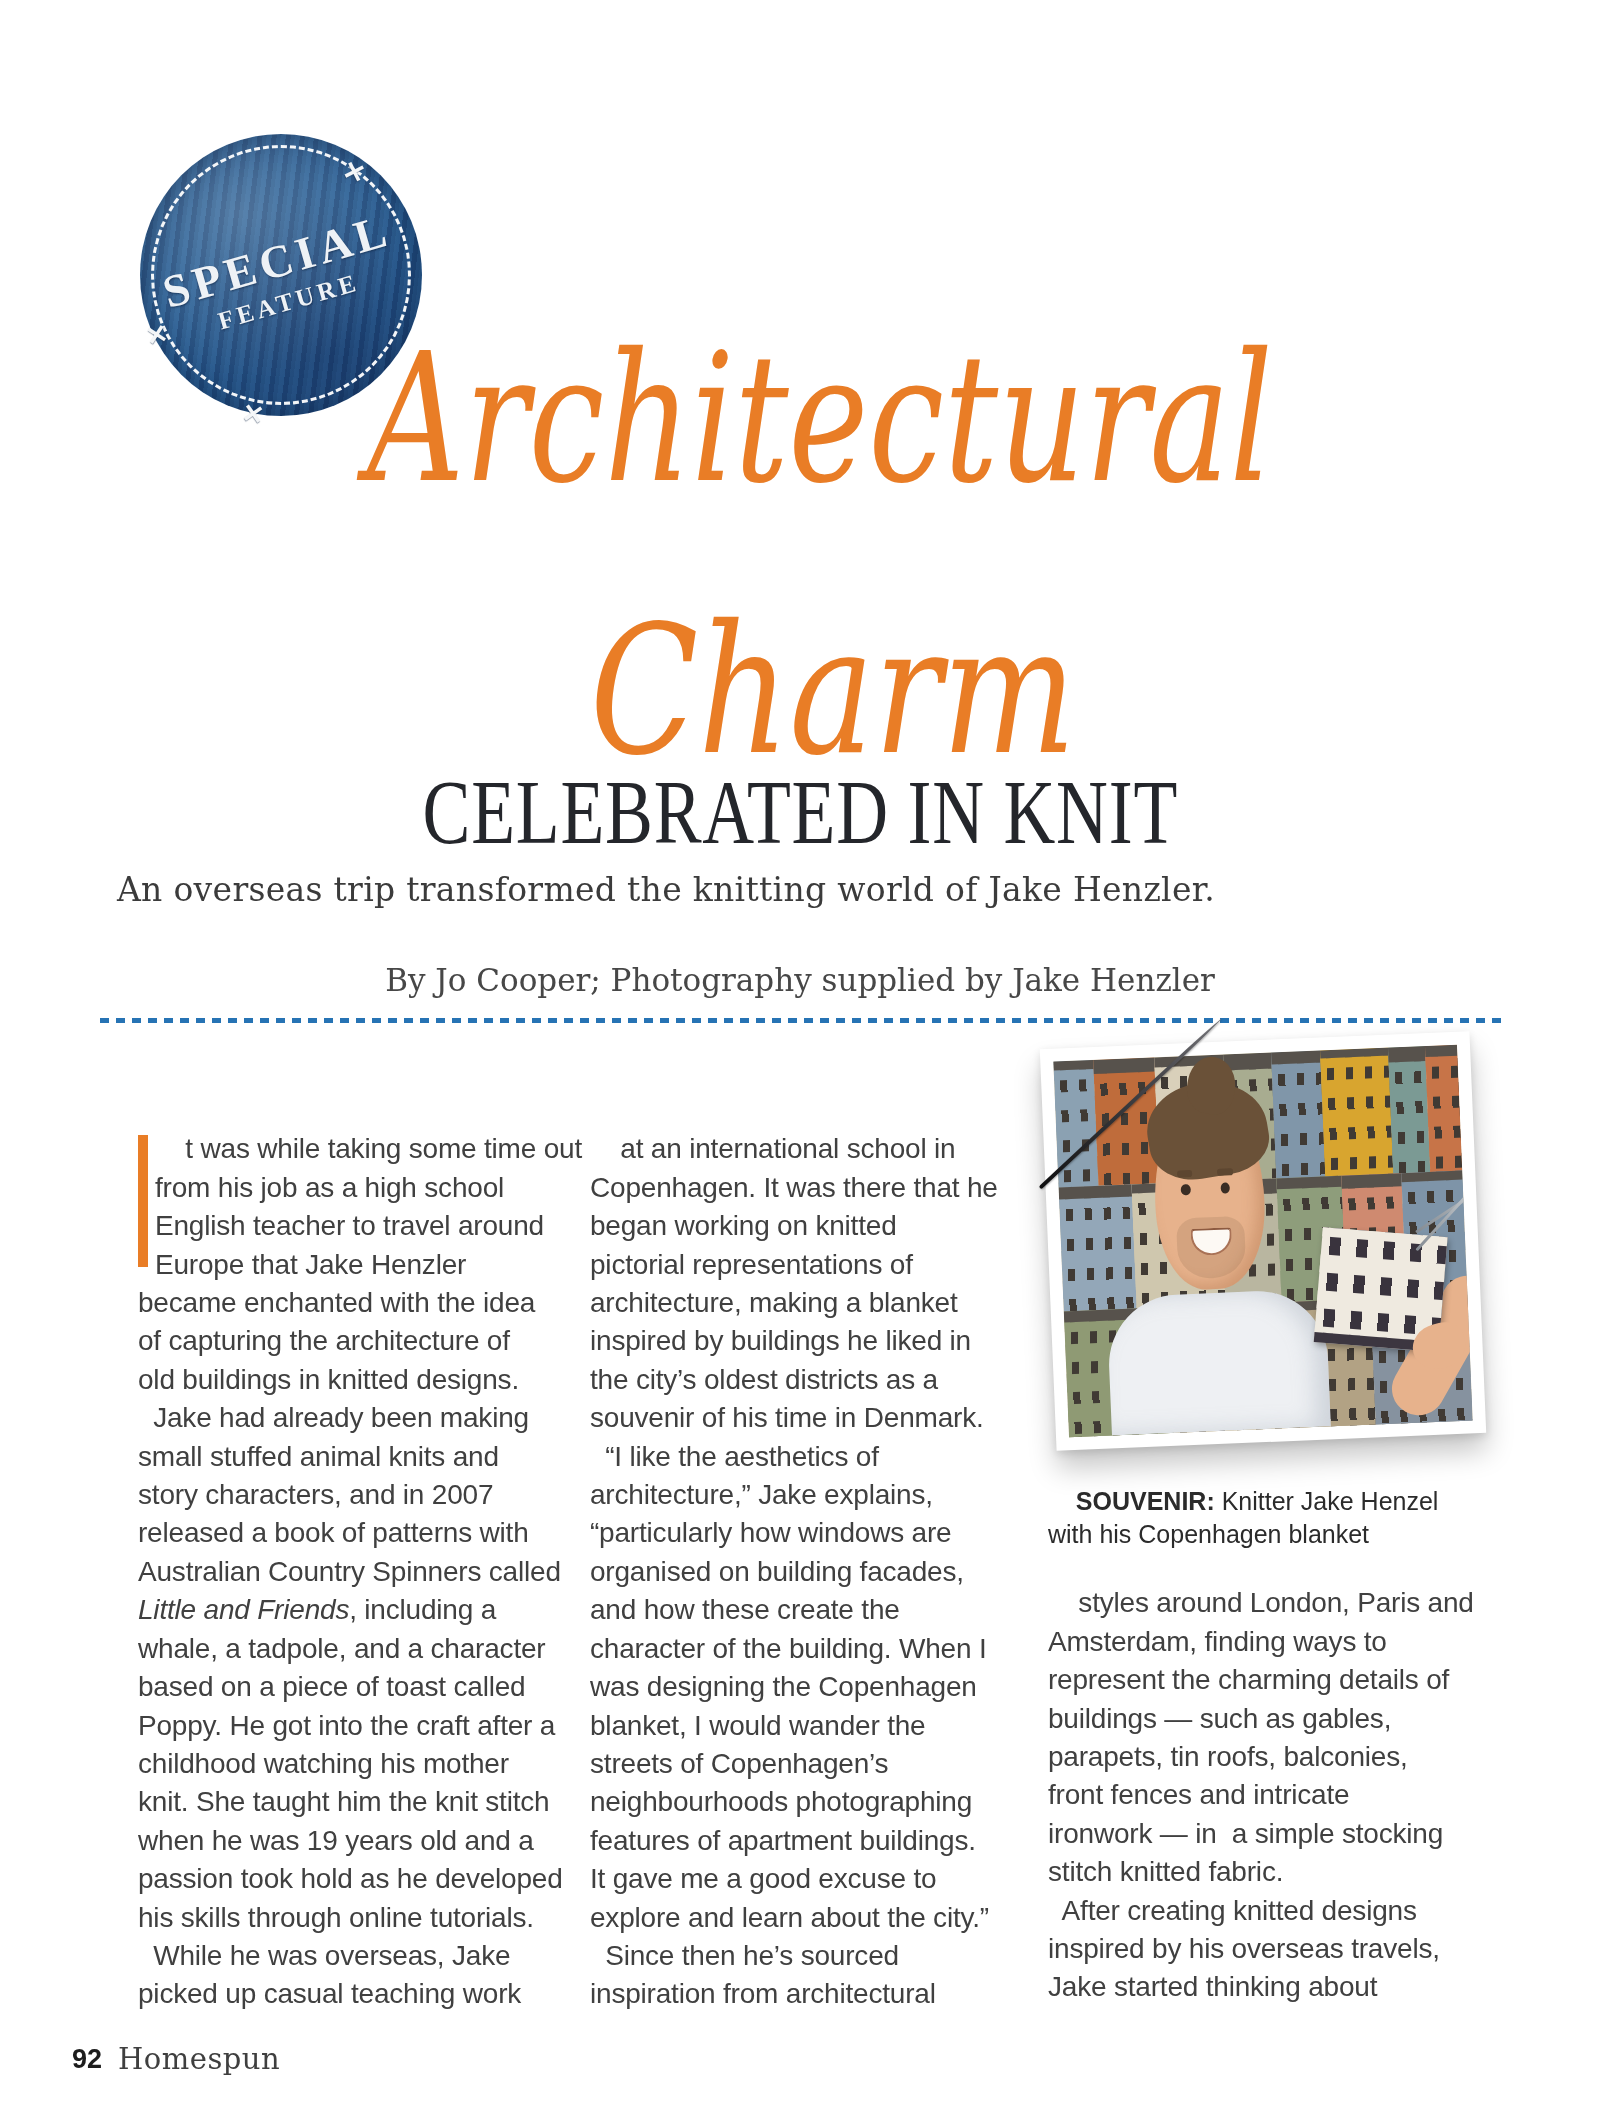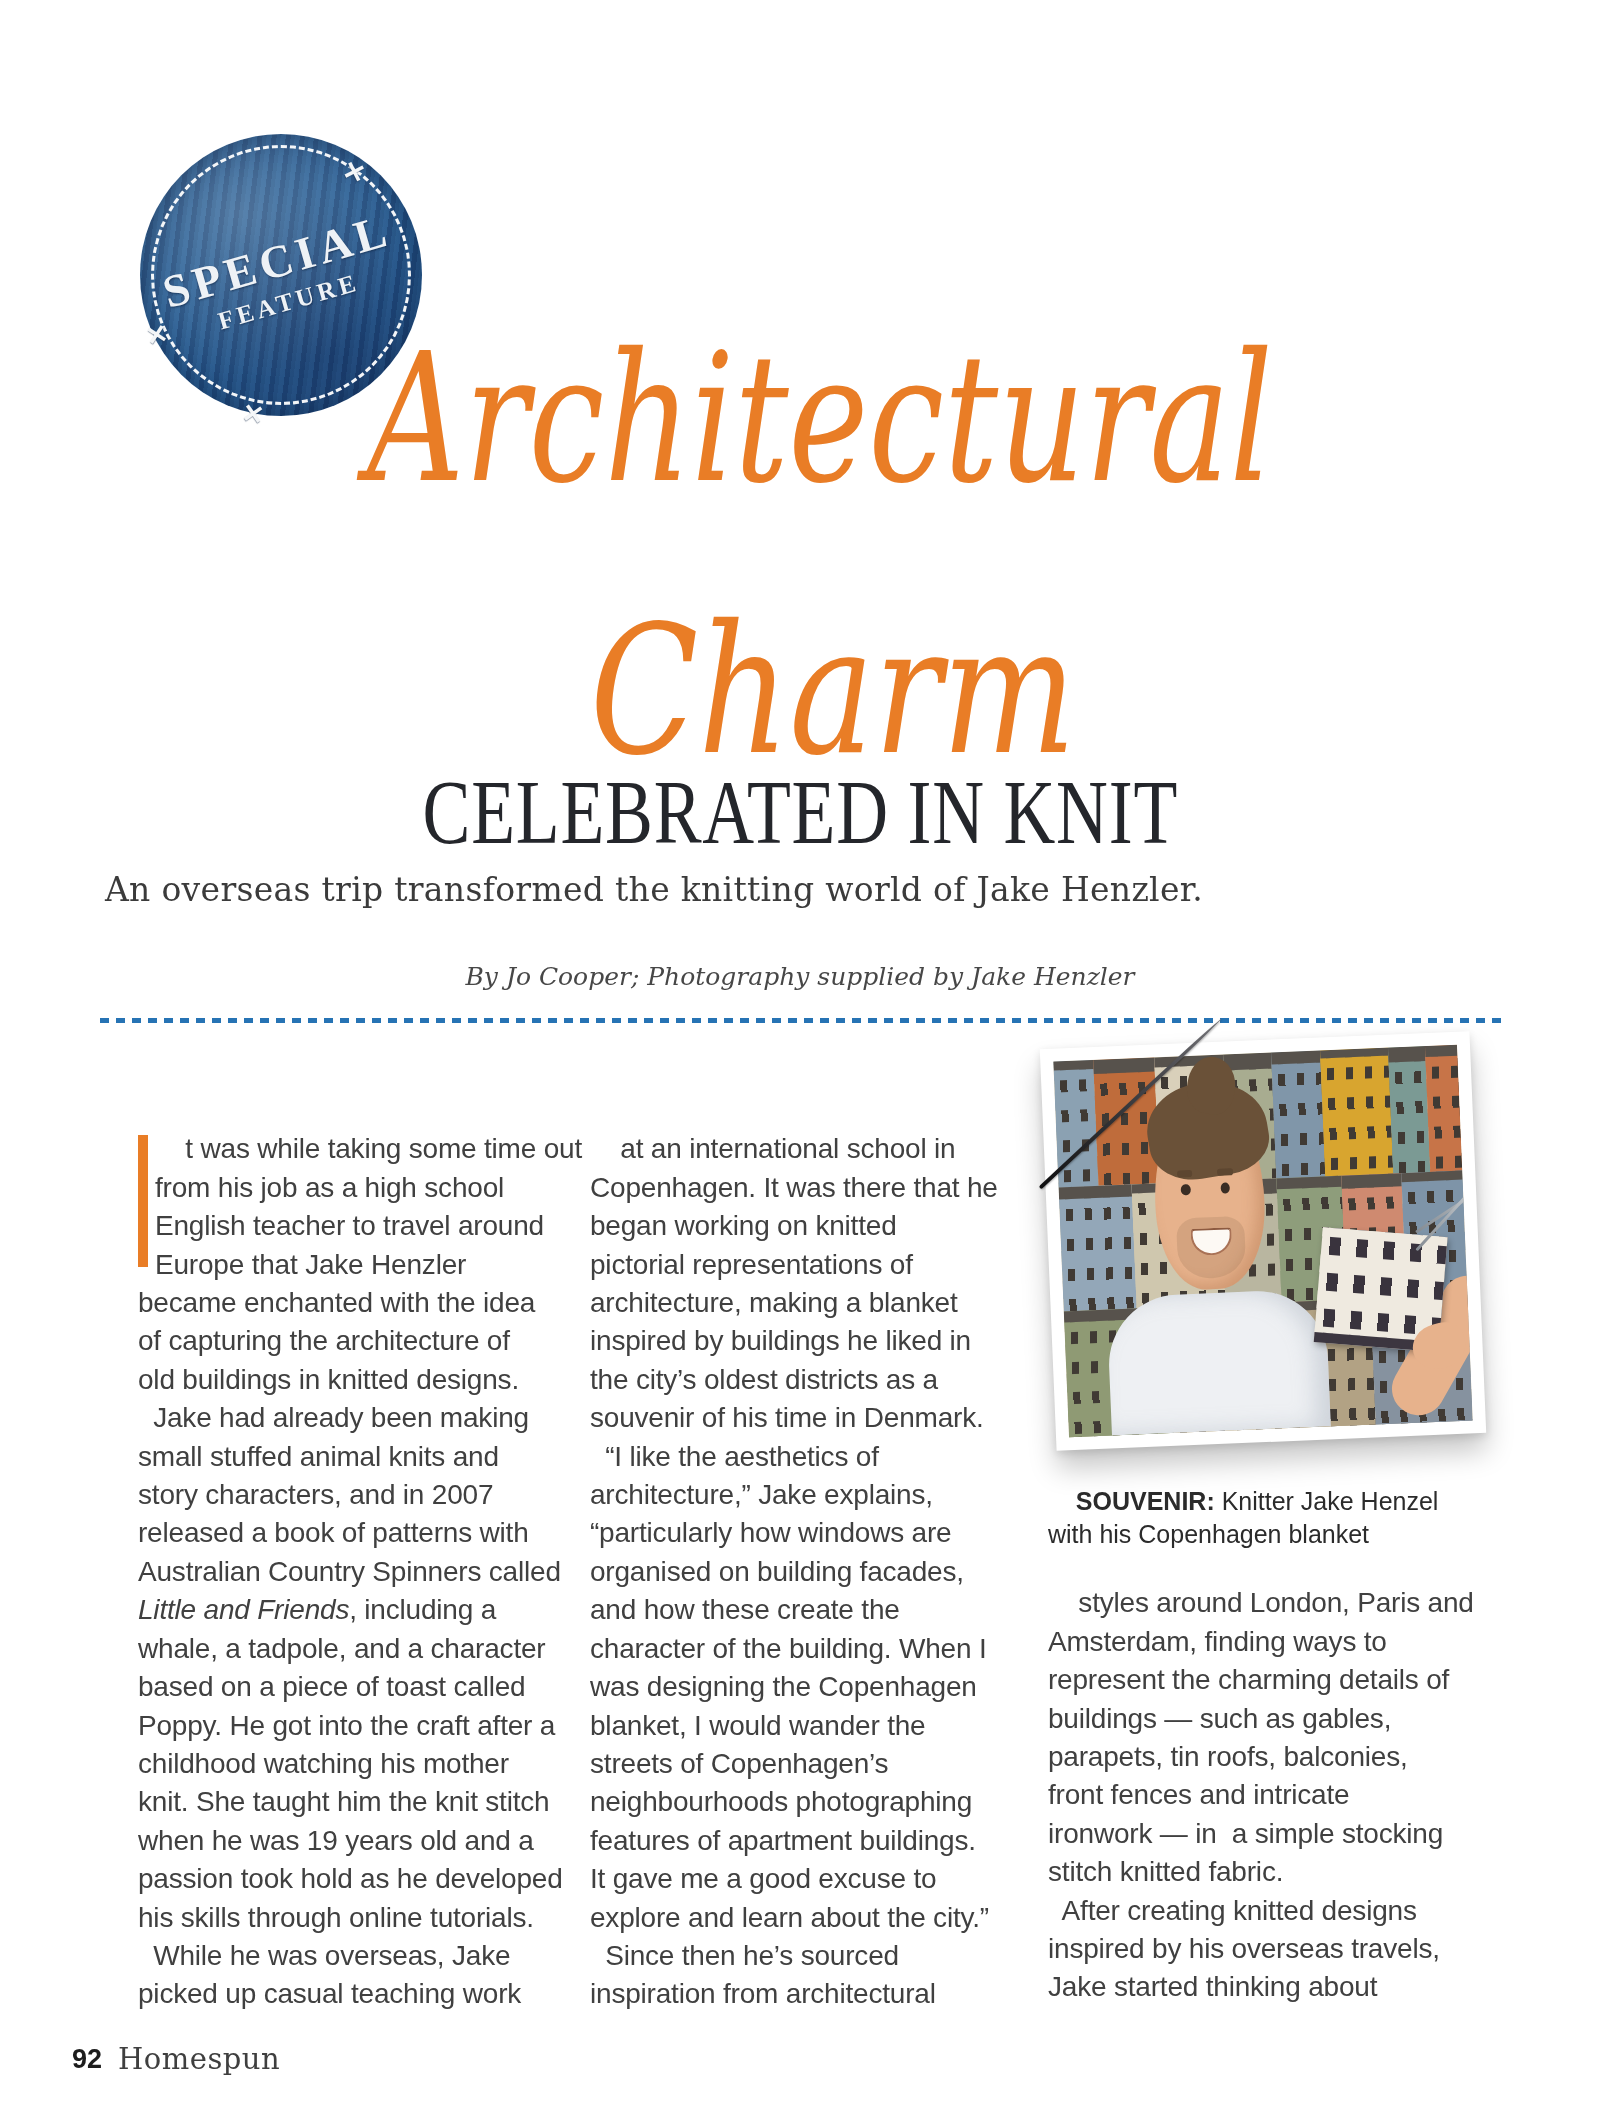--- a/index.html
+++ b/index.html
@@ -25,24 +25,24 @@
     text-shadow:0 1px 1px rgba(20,40,70,.5);}
 
   
   .script-svg{position:absolute;left:0;top:0;pointer-events:none;}
   .script-text{font-family:"DejaVu Serif",serif;font-style:italic;fill:#e97d26;}
 
   
   .heading-wrap{position:absolute;left:0;top:772px;width:1600px;text-align:center;}
   .heading{display:inline-block;transform:scaleX(.78);font-family:"Liberation Serif",serif;
     font-size:92px;line-height:80px;color:#24262b;letter-spacing:1px;white-space:pre;}
-  .subtitle-wrap{position:absolute;left:0;top:870px;width:1308px;text-align:center;}
+  .subtitle-wrap{position:absolute;left:0;top:870px;width:1308px;text-align:center;padding-left:12px;}
   .subtitle{font-family:"DejaVu Serif",serif;font-size:33px;color:#3b3b3b;letter-spacing:.3px;}
   .byline-wrap{position:absolute;left:0;top:962px;width:1600px;text-align:center;}
-  .byline{font-family:"DejaVu Serif",serif;font-style:italic;font-size:25px;color:#474747;text-align:right;}
+  .byline{font-family:"DejaVu Serif",serif;font-size:31px;color:#474747;text-align:right;}
 
   .rule-dashed{position:absolute;left:100px;top:1018px;width:1406px;height:5px;
     background-image:repeating-linear-gradient(90deg,#2673b4 0 9px,transparent 9px 16px);}
 
   
   .col{position:absolute;white-space:pre;font-size:28px;line-height:38.4px;color:#404040;
     letter-spacing:-0.2px;}
   .col-1{left:138px;top:1092px;width:450px;}
   .col-2{left:590px;top:1092px;width:450px;}
   .col-3{left:1048px;top:1546px;width:450px;}

